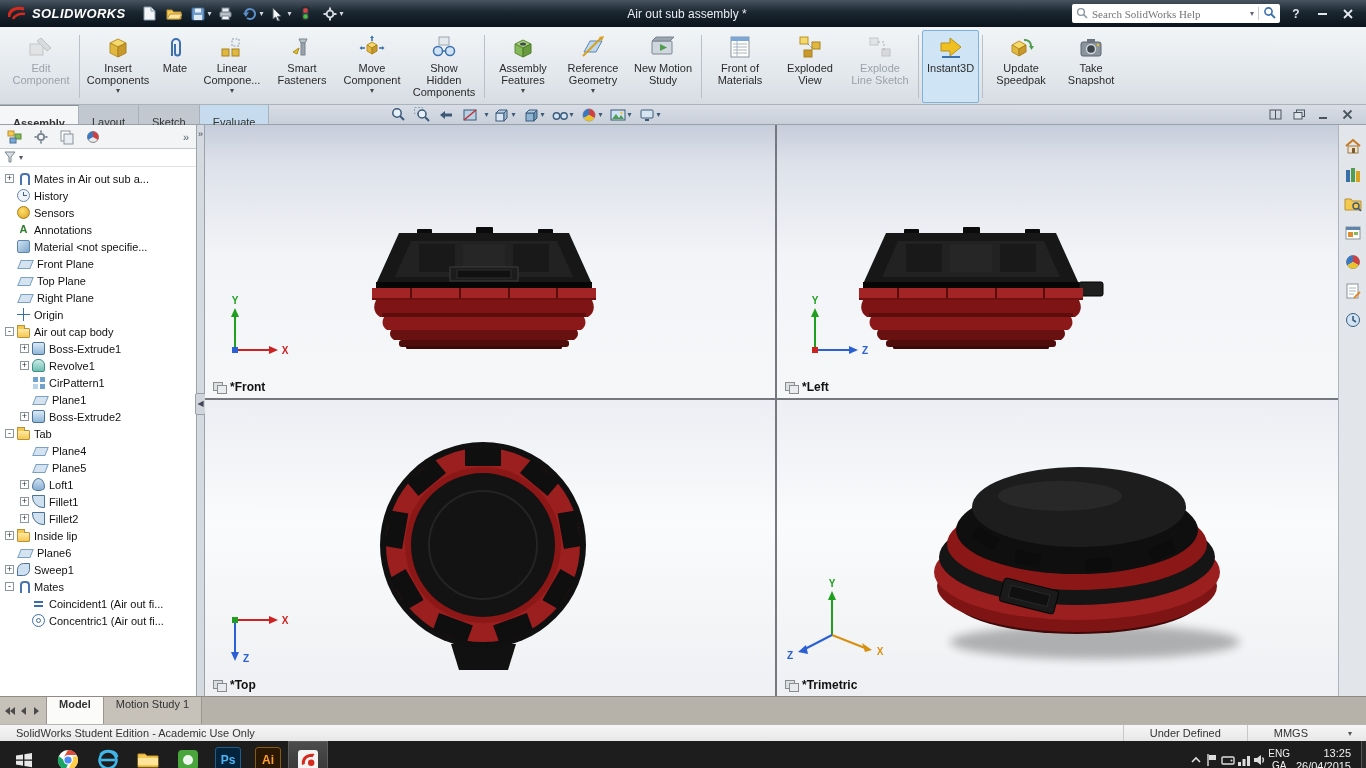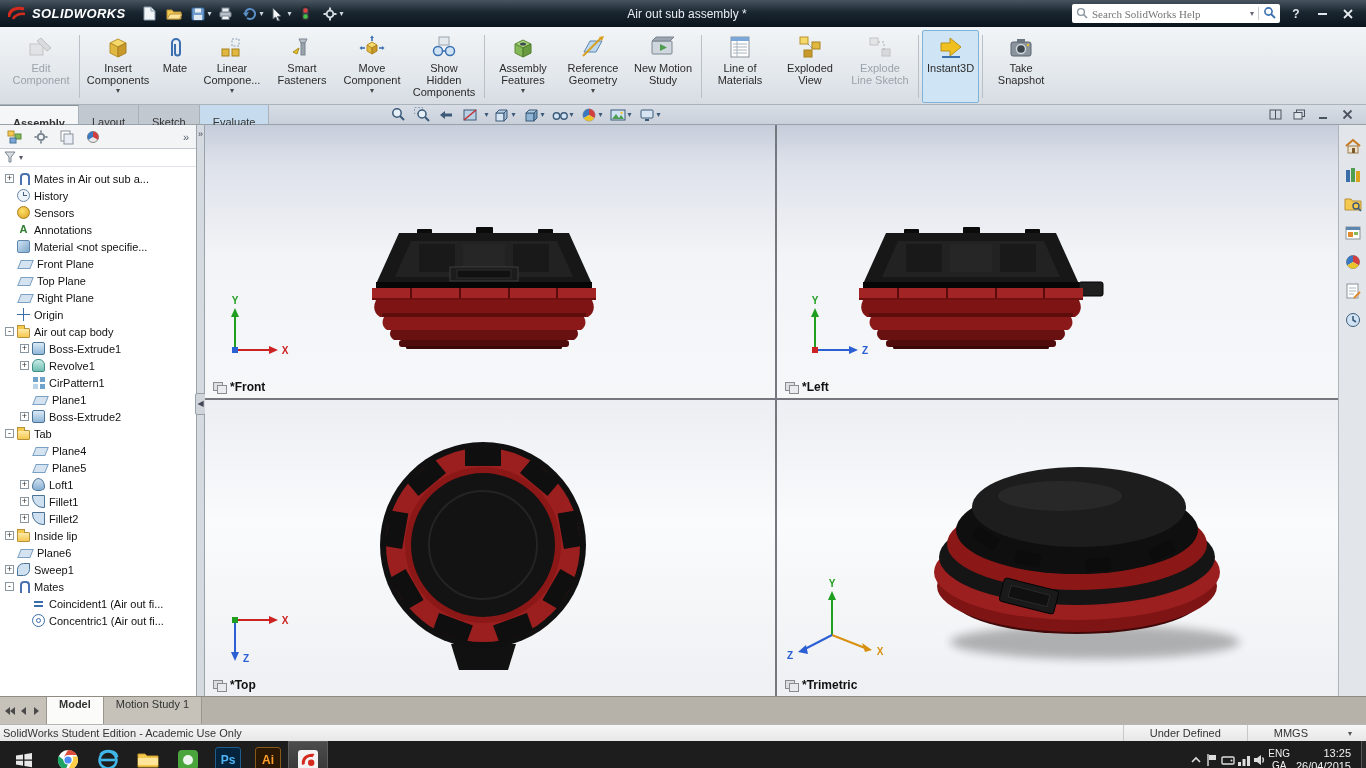--- a/index.html
+++ b/index.html
@@ -115,21 +115,21 @@
 .doctabs{height:28px;background:#b6b2aa;display:flex;align-items:stretch;border-top:1px solid #8f8b83}
 .navbtns{display:flex;align-items:center;gap:1px;padding:0 4px;background:#c6c2ba;border-right:1px solid #9a968e}
 .navbtn{width:12px;height:12px;display:flex;align-items:center;justify-content:center}
 .tri-l{width:0;height:0;border-top:4px solid transparent;border-bottom:4px solid transparent;border-right:5px solid #4a4a4a}
 .tri-r{width:0;height:0;border-top:4px solid transparent;border-bottom:4px solid transparent;border-left:5px solid #4a4a4a}
 .dtab{padding:0 12px;line-height:15px;font-size:11px;background:#c6c2ba;border-right:1px solid #9a968e;color:#333}
 .dtab.active{background:#fbfbfa;font-weight:bold}
 
 
 .statusbar{height:17px;background:linear-gradient(#f6f6f6,#e7e7e7);border-top:1px solid #b5b5b5;display:flex;align-items:center;font-size:11px;color:#333}
-.sb-left{padding-left:3px}
+.sb-left{padding-left:16px}
 .sb-right{margin-left:auto;display:flex;align-items:center;height:100%}
 .sb-cell{padding:0 26px;border-left:1px solid #c8c8c8;height:100%;display:flex;align-items:center}
 .sb-caret{font-size:8px;color:#555;padding:0 14px}
 
 
 .taskbar{height:38px;background:#1d1d1d;display:flex;align-items:stretch;color:#ddd}
 .tb-start{width:48px;display:flex;align-items:center;justify-content:center}
 .tb-app{width:40px;display:flex;align-items:center;justify-content:center}
 .tb-app.active{background:linear-gradient(#4c4c4c,#343434);border:1px solid #5d5d5d}
 .tb-tile{width:26px;height:26px;border-radius:3px;display:flex;align-items:center;justify-content:center;font-weight:bold;font-size:12px}
@@ -377,21 +377,21 @@
             <rect x="4" y="2" width="18" height="4" fill="#7aa7d8"></rect>
             <g stroke="#aab4be">
               <line x1="6" y1="9" x2="20" y2="9"></line>
               <line x1="6" y1="12" x2="20" y2="12"></line>
               <line x1="6" y1="15" x2="20" y2="15"></line>
               <line x1="6" y1="18" x2="20" y2="18"></line>
               <line x1="10" y1="6" x2="10" y2="22"></line>
             </g>
           </svg>
         </span>
-      <span class="rlabel">Line of Materials</span>
+      <span class="rlabel">Front of Materials</span>
     </div>
 
     <div class="rbtn">
       <span class="ricon">
           <svg width="26" height="24">
             <rect x="3" y="2" width="8" height="7" fill="#f5d96a" stroke="#b8912a"></rect>
             <rect x="15" y="7" width="8" height="7" fill="#e0b83f" stroke="#a8811f"></rect>
             <rect x="7" y="15" width="8" height="7" fill="#c9992b" stroke="#a8811f"></rect>
             <line x1="11" y1="9" x2="15" y2="13" stroke="#7a8590" stroke-dasharray="2 1.5"></line>
           </svg>
@@ -415,20 +415,32 @@
       <span class="ricon">
           <svg width="26" height="24">
             <polygon points="3,16 12,16 12,21 23,12 12,3 12,8 3,8" fill="#f0c020" stroke="#b8911a"></polygon>
             <line x1="4" y1="22" x2="22" y2="22" stroke="#3a6fb0" stroke-width="2"></line>
           </svg>
         </span>
       <span class="rlabel">Instant3D</span>
     </div>
     <div class="rsep"></div>
 
+    <div class="rbtn">
+      <span class="ricon">
+          <svg width="26" height="24">
+            <polygon points="4,10 11,6 18,10 11,14" fill="#f5d96a" stroke="#b8912a"></polygon>
+            <polygon points="4,10 11,14 11,21 4,17" fill="#e0b83f" stroke="#b8912a"></polygon>
+            <polygon points="18,10 11,14 11,21 18,17" fill="#c9992b" stroke="#a8811f"></polygon>
+            <path d="M16,5 a6,6 0 0 1 7,6" stroke="#4f9e4f" stroke-width="2" fill="none"></path>
+            <polygon points="21,11 26,11 23.5,15" fill="#4f9e4f"></polygon>
+          </svg>
+        </span>
+      <span class="rlabel">Update Speedpak</span>
+    </div>
 
     <div class="rbtn">
       <span class="ricon">
           <svg width="26" height="24">
             <rect x="3" y="7" width="20" height="14" rx="2" fill="#8a939c" stroke="#5a6570"></rect>
             <rect x="9" y="4" width="8" height="4" fill="#6a7580"></rect>
             <circle cx="13" cy="14" r="4.5" fill="#3c444c" stroke="#cfd6dd" stroke-width="1.4"></circle>
             <circle cx="20" cy="10" r="1.2" fill="#e8c32a"></circle>
           </svg>
         </span>

